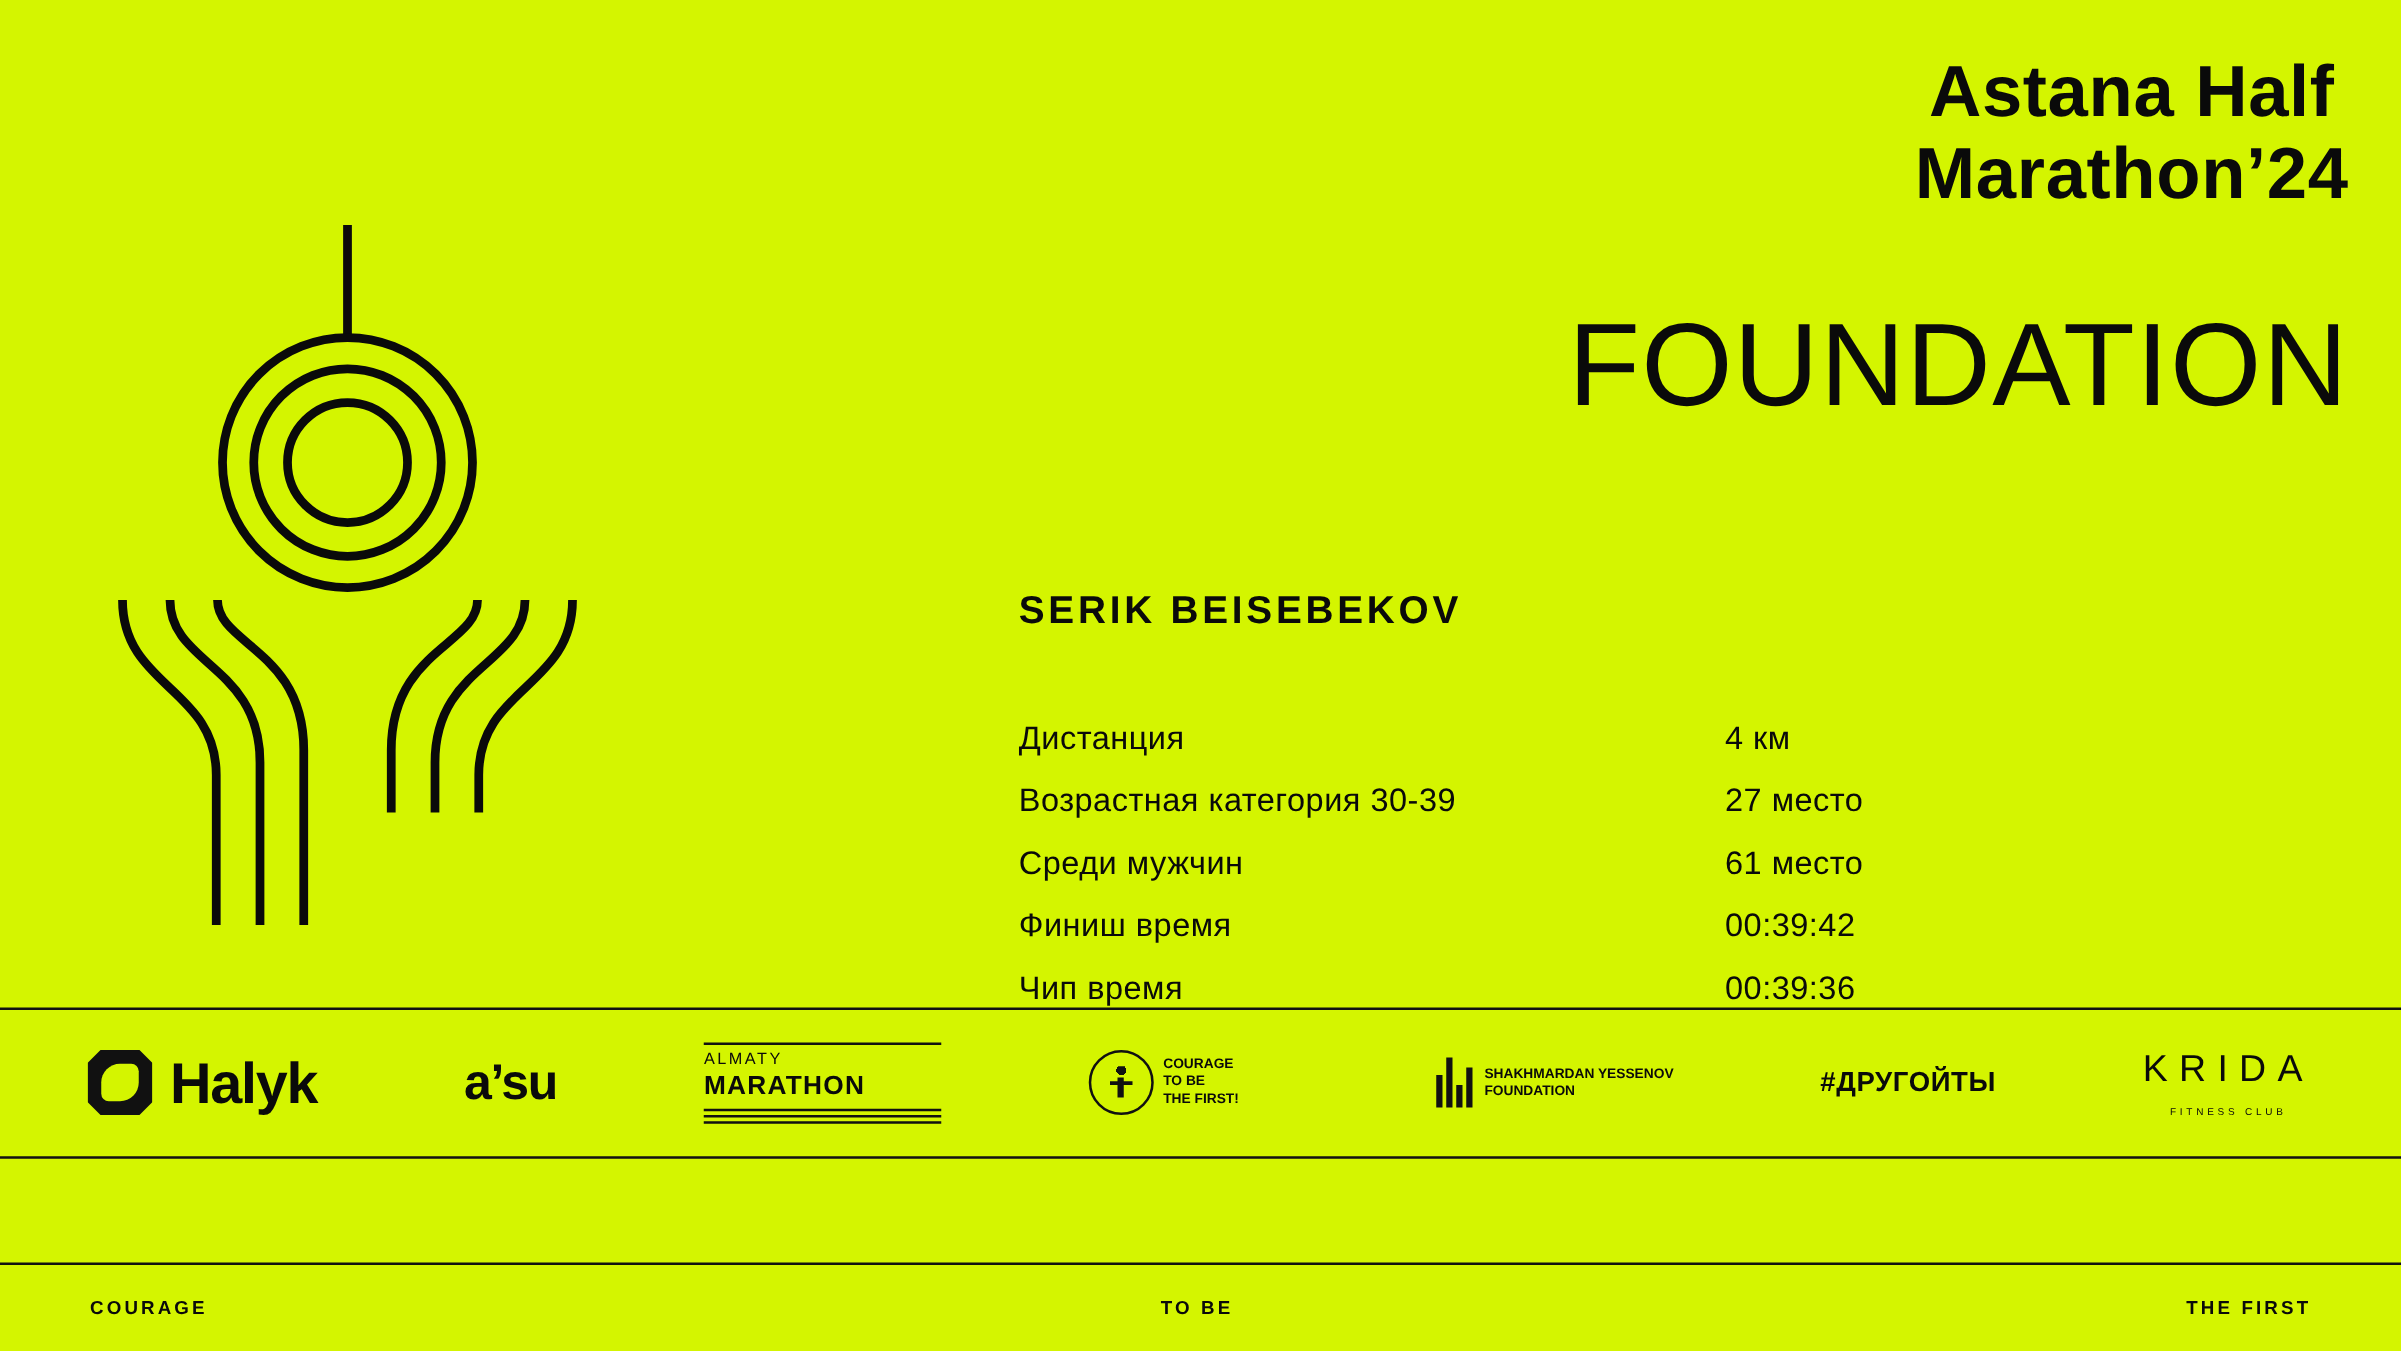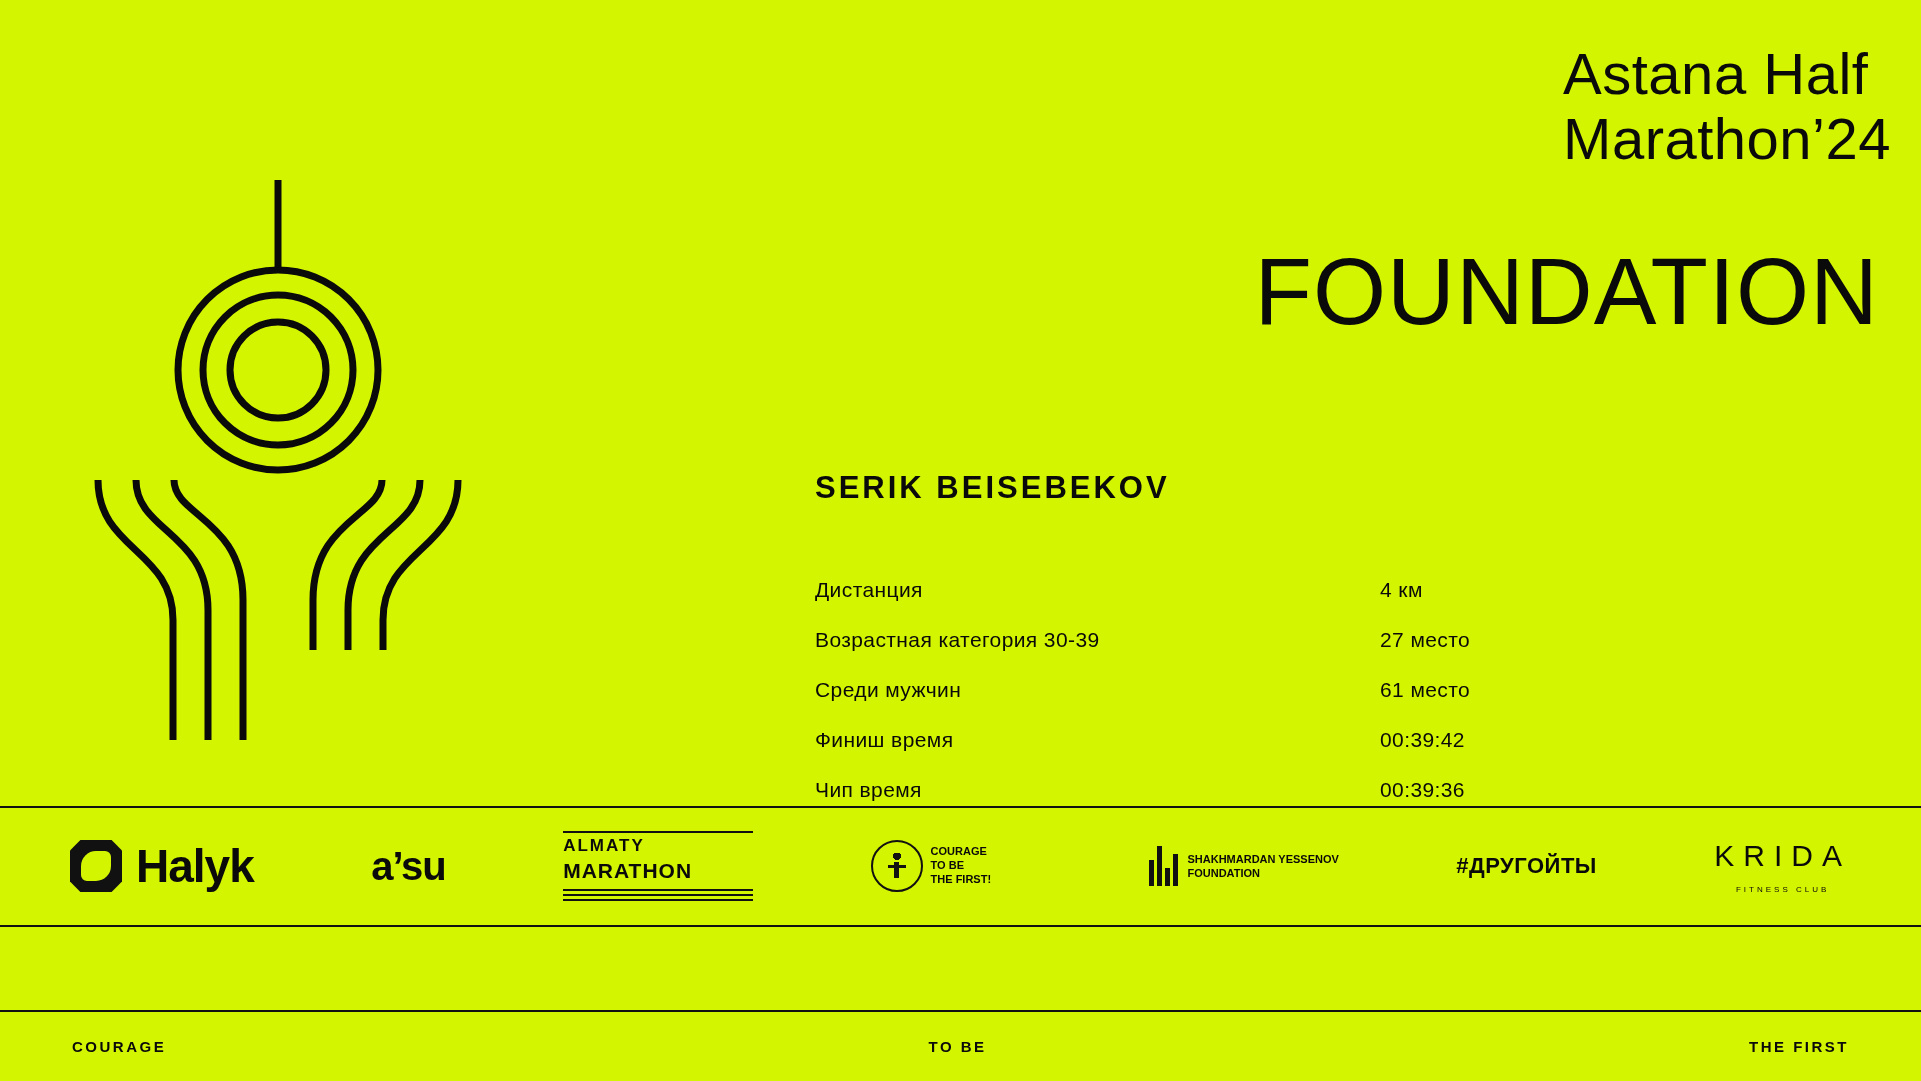--- a/index.html
+++ b/index.html
@@ -14,26 +14,26 @@
   .certificate {
     position: relative;
     width: 1921px;
     height: 1081px;
     background: #d4f500;
   }
 
   
   .event-title {
     position: absolute;
-    right: 30px;
+    right: 42px;
     top: 42px;
-    text-align: left;
+    text-align: center;
     font-size: 58px;
     line-height: 1.12;
-    font-weight: 400;
+    font-weight: 700;
     letter-spacing: 0.5px;
     white-space: pre-line;
   }
   .cert-word {
     position: absolute;
     right: 42px;
     top: 245px;
     font-size: 94px;
     font-weight: 400;
     letter-spacing: 1px;
@@ -50,21 +50,21 @@
     letter-spacing: 3px;
   }
   .details {
     position: absolute;
     left: 815px;
     top: 565px;
     width: 790px;
   }
   .detail-row {
     display: flex;
-    font-size: 21px;
+    font-size: 26px;
     line-height: 50px;
     letter-spacing: 0.4px;
   }
   .detail-label { width: 565px; }
   .detail-value { flex: 1; }
 
   
   .emblem {
     position: absolute;
     left: 88px;
@@ -117,21 +117,21 @@
 
   .asu-word { font-size: 40px; font-weight: 700; letter-spacing: -1px; }
 
   .almaty {
     flex-direction: column;
     align-items: stretch;
     width: 190px;
     gap: 3px;
   }
   .almaty .top-line { height: 2px; background: #111; }
-  .almaty-txt1 { font-size: 17px; font-weight: 700; letter-spacing: 2px; }
+  .almaty-txt1 { font-size: 13px; font-weight: 400; letter-spacing: 2px; }
   .almaty-txt2 { font-size: 21px; font-weight: 700; letter-spacing: 1px; }
   .almaty .stripes { display: flex; flex-direction: column; gap: 3px; margin-top: 3px; }
   .almaty .stripes i { display:block; height: 2px; background: #111; }
 
   .cff { gap: 8px; }
   .cff-badge {
     width: 52px; height: 52px;
     border: 2px solid #111;
     border-radius: 50%;
     position: relative;

